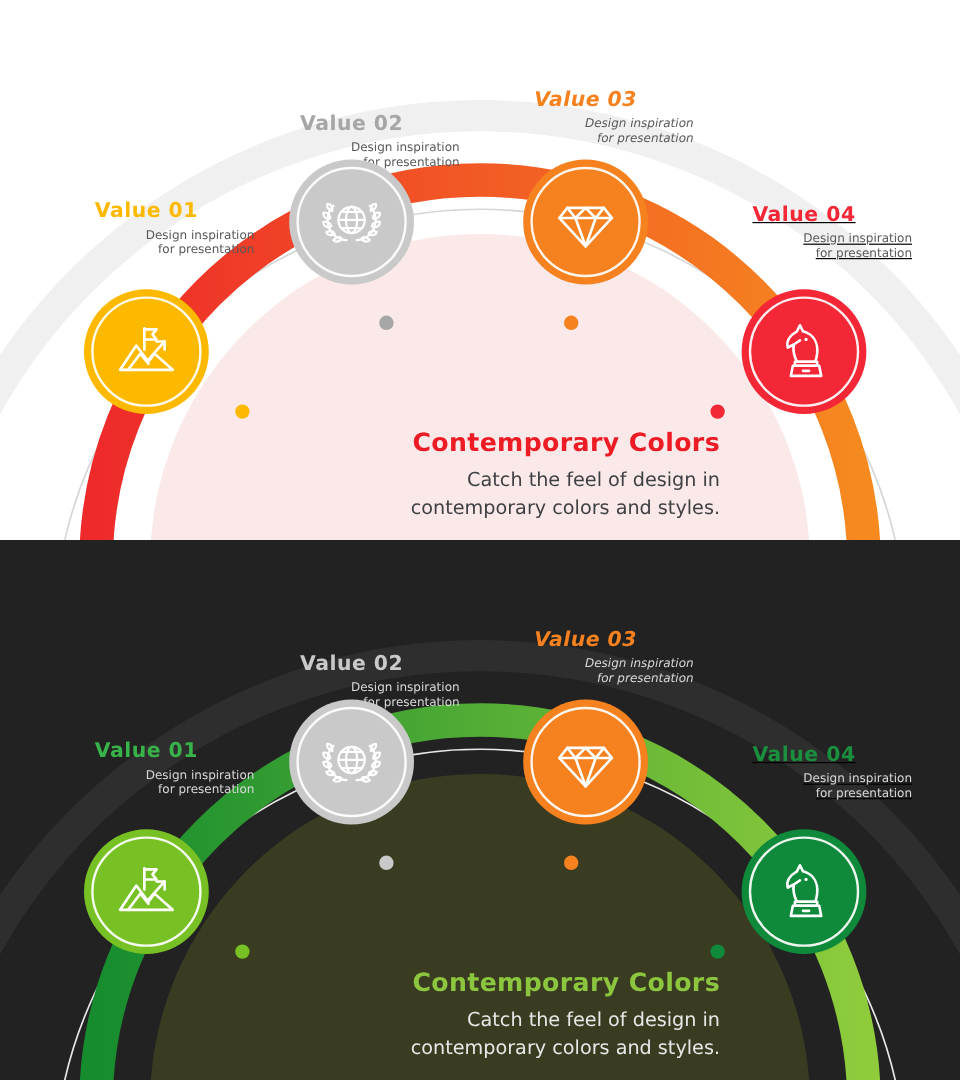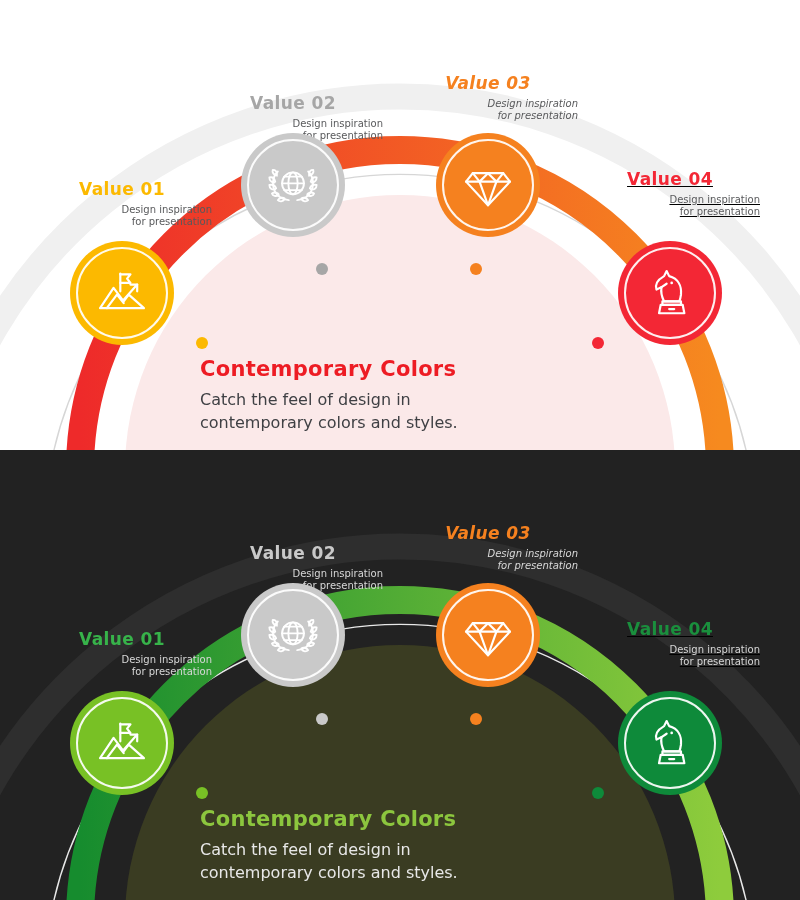--- a/index.html
+++ b/index.html
@@ -55,21 +55,21 @@
   .value-sub {
     font-size: 10px;
     line-height: 1.25;
     margin: 0;
     white-space: pre-line;
     text-align: right;
   }
   .panel-light .value-sub { color: #58595b; }
   .panel-dark  .value-sub { color: #d8d8d8; }
 
-  .vb-1 { left: 32px;  top: 180px; }
+  .vb-1 { left: 32px;  top: 167px; }
   .vb-2 { left: 203px; top: 62px; margin-top: 32px;  }
   .vb-3 { left: 398px; top: 74px; font-style: italic;  }
   .vb-4 { left: 580px; top: 170px; text-decoration: underline; }
 
   
   .icon-circle {
     position: absolute;
     width: 104px;
     height: 104px;
     border-radius: 50%;
@@ -91,21 +91,21 @@
   .ic-1 { left: 70px;  top: 241px; }
   .ic-2 { left: 241px; top: 133px; }
   .ic-3 { left: 436px; top: 133px; }
   .ic-4 { left: 618px; top: 241px; }
 
   
   .center-text {
     position: absolute;
     left: 200px;
     width: 400px;
-    text-align: left;
+    text-align: right;
   }
   .center-title {
     font-size: 21px;
     font-weight: bold;
     margin: 0 0 7px 0;
     letter-spacing: 0.3px;
   }
   .center-sub {
     font-size: 16px;
     line-height: 1.45;

